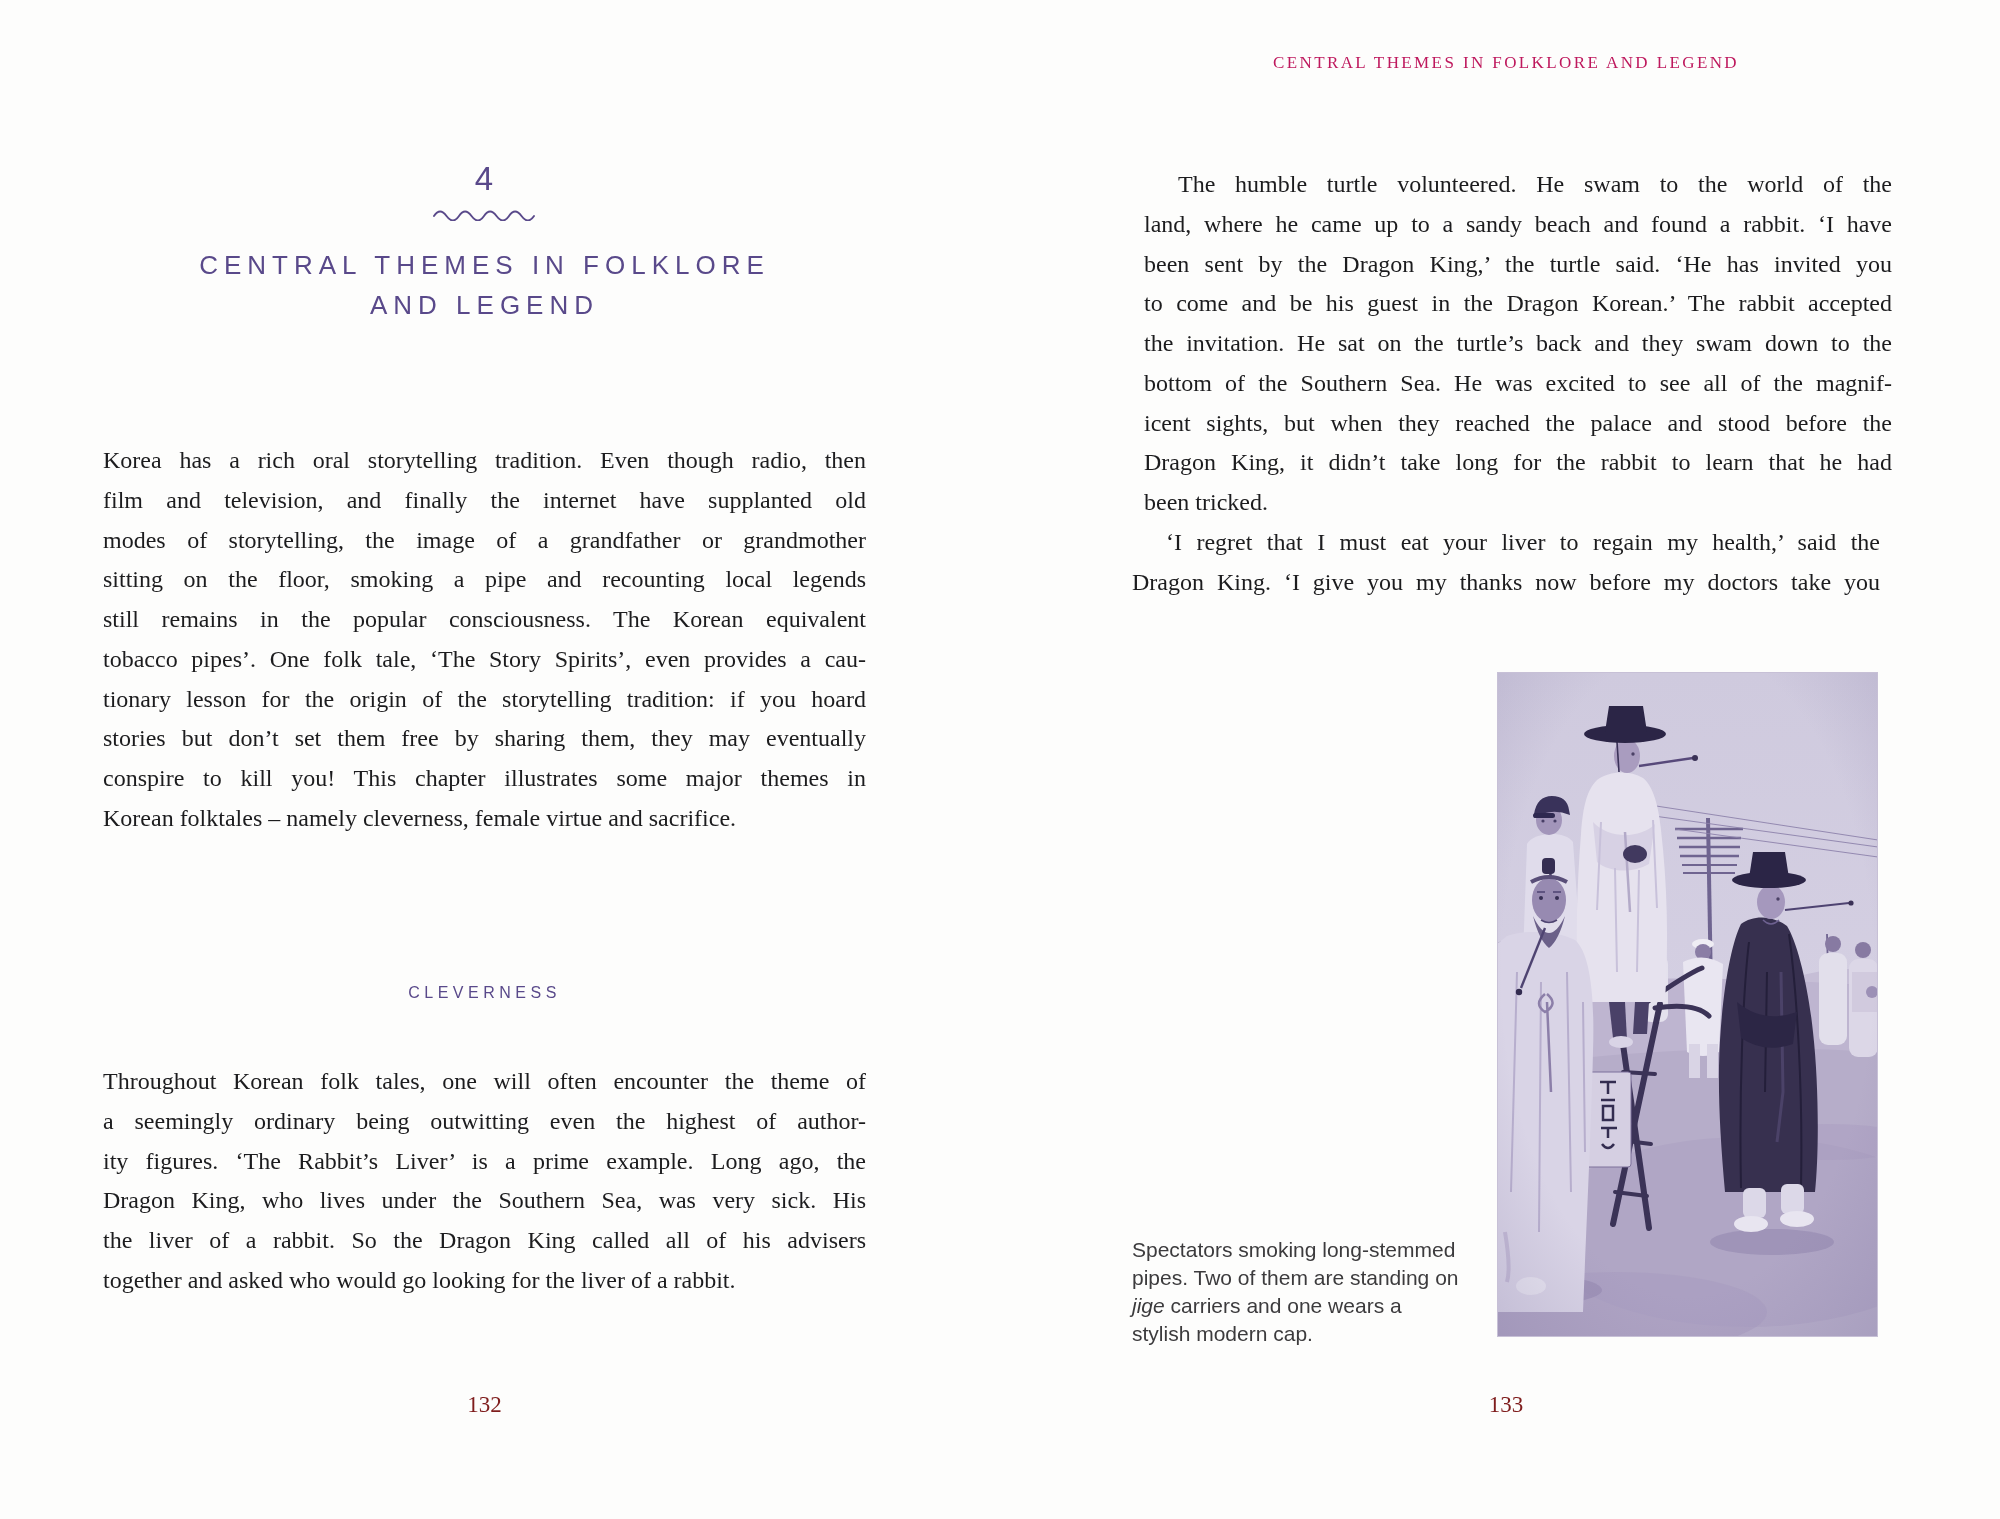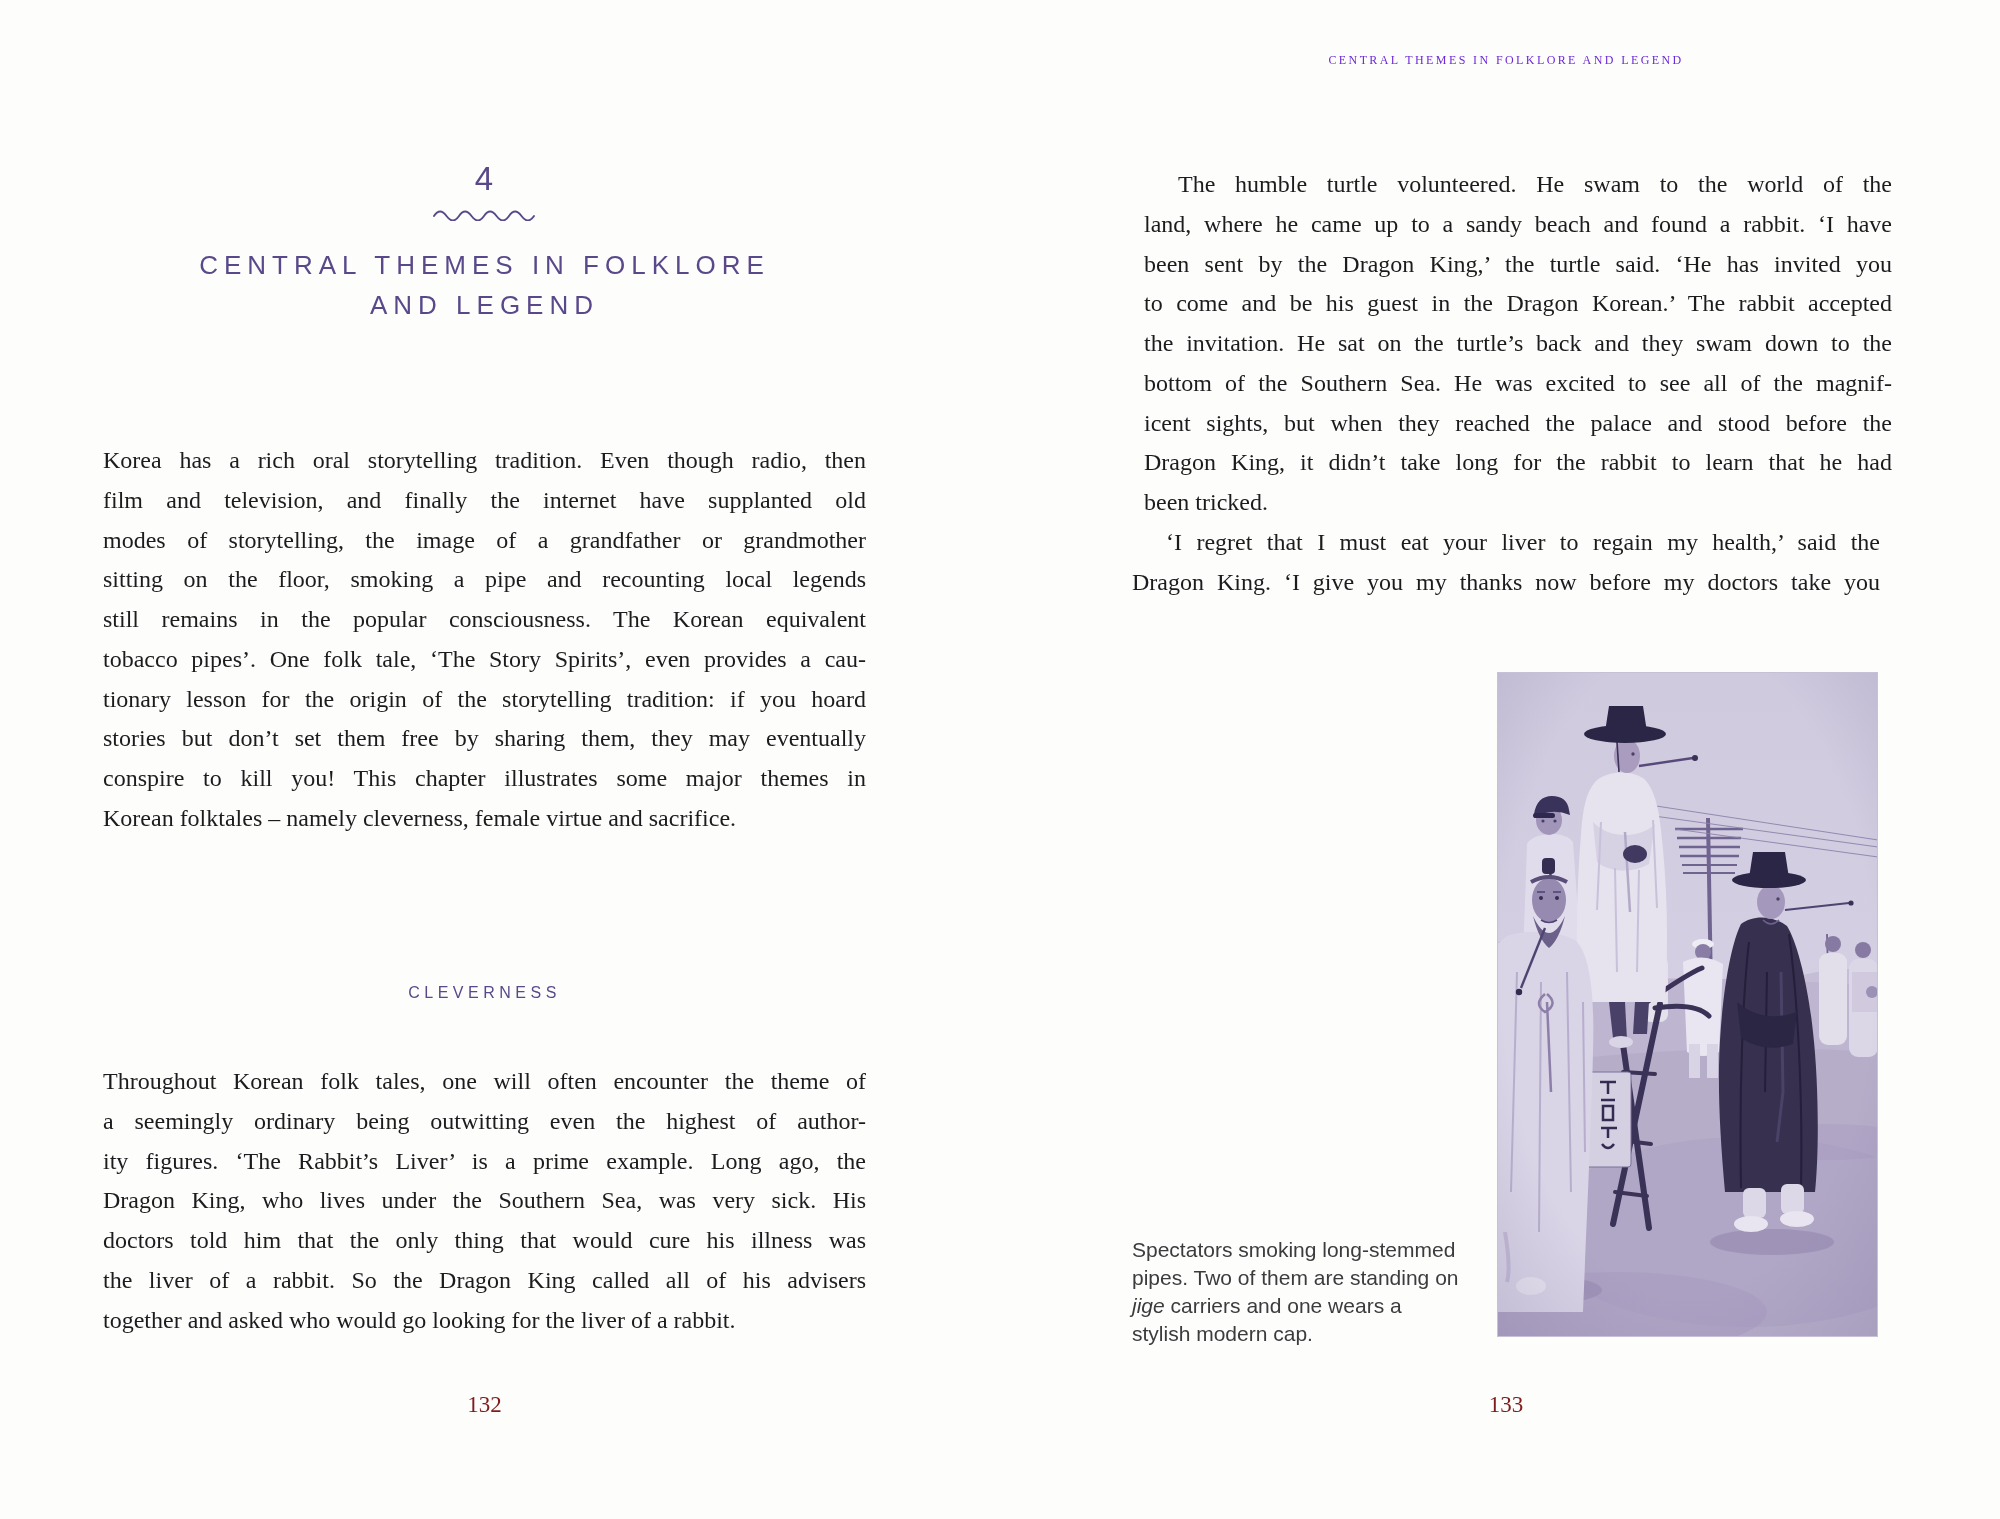--- a/index.html
+++ b/index.html
@@ -17,21 +17,21 @@
   
   .body-text { font-size:24px; line-height:39.75px; }
   .tline { text-align:justify; text-align-last:justify; white-space:nowrap; }
   .tline-last { text-align-last:left; }
   .flow-continues .tline-last { text-align-last:justify; }
   .indent-first .tline:first-child { text-indent:34px; }
 
   .chapter-number { font-size:33px; letter-spacing:1px; }
   .chapter-title { font-size:26px; letter-spacing:6px; line-height:40px; font-weight:400; }
   .section-heading { font-size:16px; letter-spacing:4.5px; font-weight:400; }
-  .running-header { font-size:12px; letter-spacing:2.4px; color:#6d28d9; }
+  .running-header { font-size:17px; letter-spacing:2.4px; color:#be185d; }
   .page-number { font-size:23px; color:#7f1d1d; }
   .caption { font-size:21px; line-height:28px; color:#3c3b3d; }
   .caption .it { font-style:italic; }
 </style>
 </head>
 <body>
 
 <div class="canvas">
 
   <div class="abs" style="left:0; top:0; width:1000px; height:1519px;">
@@ -60,21 +60,20 @@
         <div class="tline tline-last">Korean folktales – namely cleverness, female virtue and sacrifice.</div>
       </div>
 
     <div class="abs sans accent center section-heading" style="left:103px; top:984px; width:763px;">CLEVERNESS</div>
 
     <div class="abs body-text" style="left:103px; top:1062px; width:763px;">
         <div class="tline">Throughout Korean folk tales, one will often encounter the theme of</div>
         <div class="tline">a seemingly ordinary being outwitting even the highest of author-</div>
         <div class="tline">ity figures. ‘The Rabbit’s Liver’ is a prime example. Long ago, the</div>
         <div class="tline">Dragon King, who lives under the Southern Sea, was very sick. His</div>
-        <div class="tline">doctors told him that the only thing that would cure his illness was</div>
         <div class="tline">the liver of a rabbit. So the Dragon King called all of his advisers</div>
         <div class="tline tline-last">together and asked who would go looking for the liver of a rabbit.</div>
       </div>
 
     <div class="abs center page-number" style="left:103px; top:1392px; width:763px;">132</div>
   </div>
 
   <div class="abs" style="left:1000px; top:0; width:1000px; height:1519px;">
 
     <div class="abs center running-header" style="left:132px; top:53px; width:748px;">CENTRAL THEMES IN FOLKLORE AND LEGEND</div>

